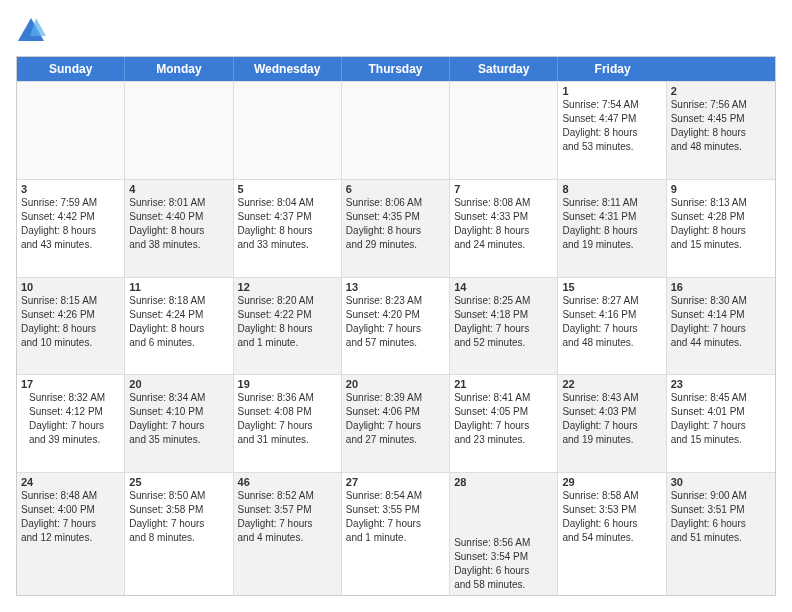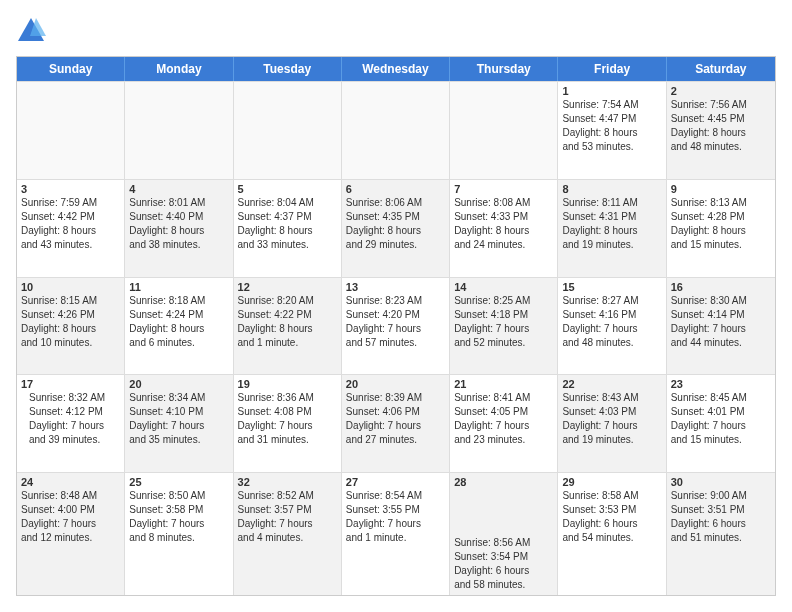--- a/index.html
+++ b/index.html
@@ -133,25 +133,24 @@
     <div class="title-section">
       <div class="month-title"></div>
       <div class="location"></div>
     </div>
   </div>
 
   <div class="calendar">
     <div class="cal-header">
     <div class="cal-header-cell">Sunday</div>
         <div class="cal-header-cell">Monday</div>
-        <div class="cal-header-cell">Tuesday</div>
         <div class="cal-header-cell">Wednesday</div>
         <div class="cal-header-cell">Thursday</div>
+        <div class="cal-header-cell">Saturday</div>
         <div class="cal-header-cell">Friday</div>
-        <div class="cal-header-cell">Saturday</div>
       </div>
     <div class="cal-body">
     <div class="cal-row">
           <div class="cal-cell empty"></div>
           <div class="cal-cell empty"></div>
           <div class="cal-cell empty"></div>
           <div class="cal-cell empty"></div>
           <div class="cal-cell empty"></div>
           <div class="cal-cell">
             <span class="day-num">1</span>
@@ -330,21 +329,21 @@
 and 12 minutes.</div>
           </div>
           <div class="cal-cell">
             <span class="day-num">25</span>
             <div class="cell-text" style="white-space: pre-line;">Sunrise: 8:50 AM
 Sunset: 3:58 PM
 Daylight: 7 hours
 and 8 minutes.</div>
           </div>
           <div class="cal-cell shaded">
-            <span class="day-num">32</span>
+            <span class="day-num">46</span>
             <div class="cell-text" style="white-space: pre-line;">Sunrise: 8:52 AM
 Sunset: 3:57 PM
 Daylight: 7 hours
 and 4 minutes.</div>
           </div>
           <div class="cal-cell">
             <span class="day-num">27</span>
             <div class="cell-text" style="white-space: pre-line;">Sunrise: 8:54 AM
 Sunset: 3:55 PM
 Daylight: 7 hours

